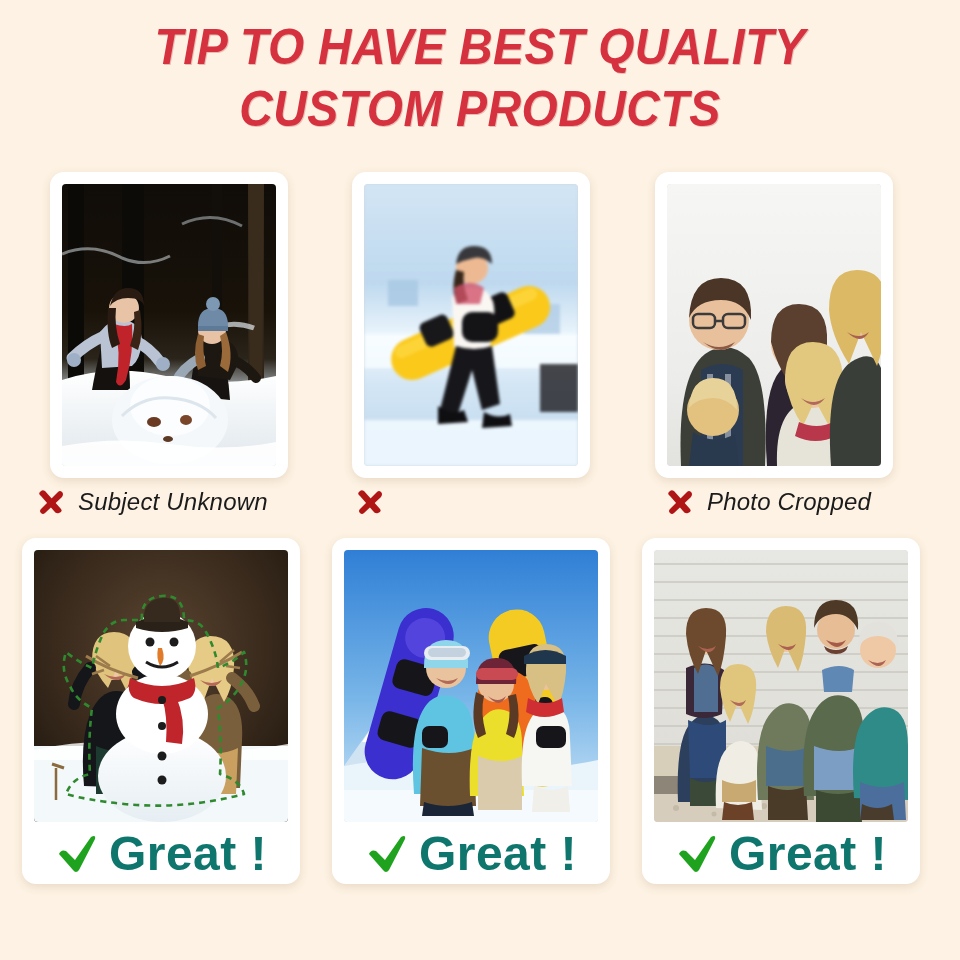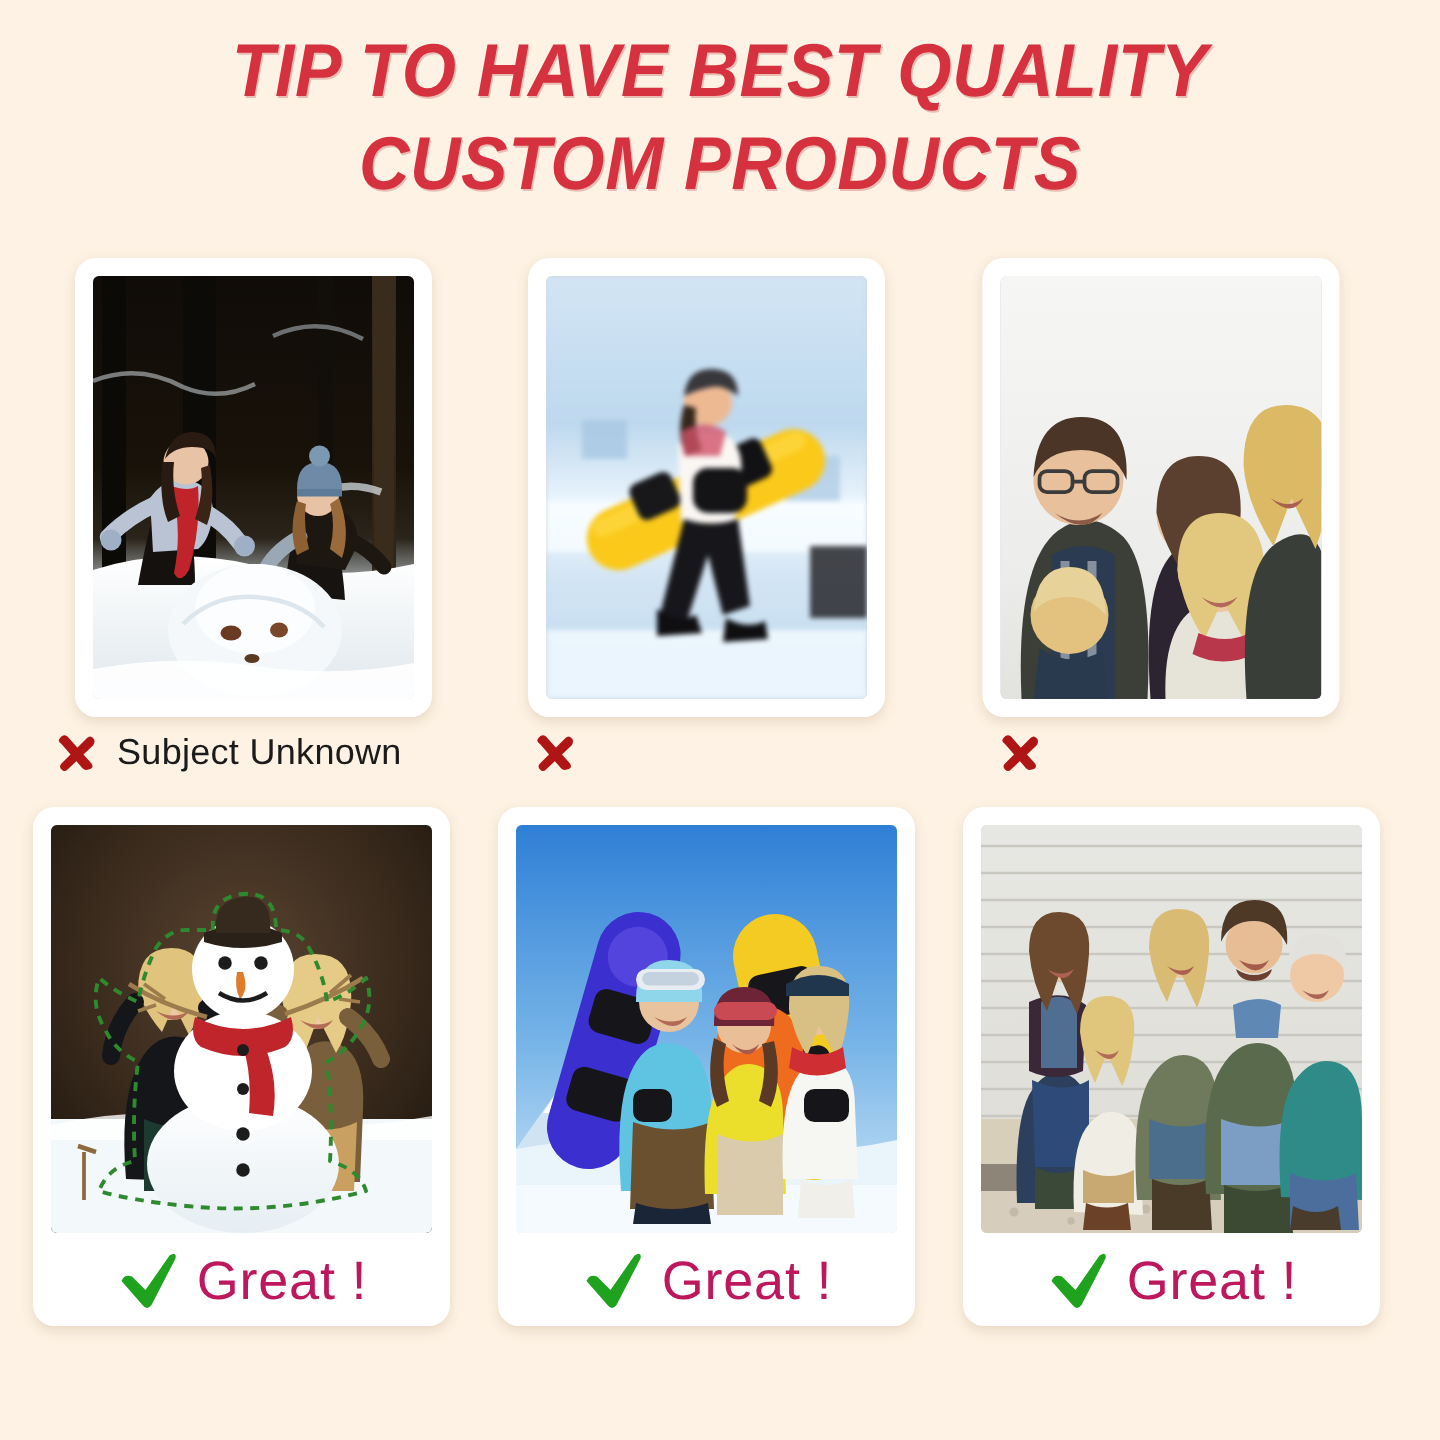--- a/index.html
+++ b/index.html
@@ -51,33 +51,33 @@
 
   
   .caption{
     position:absolute;top:312px;height:36px;
     display:flex;align-items:center;gap:12px;
     font-size:24px;color:#1b1b1b;
   }
   .cap1{left:36px;}
   .cap2{left:355px;}
   .cap3{left:665px;}
-  .cap-text{white-space:nowrap;font-weight:400;letter-spacing:.2px;}
+  .cap-text{white-space:nowrap;font-weight:400;letter-spacing:.2px;font-style:italic;}
 
   
   .r2c1{left:22px;top:366px;width:278px;height:346px;}
   .r2c2{left:332px;top:366px;width:278px;height:346px;}
   .r2c3{left:642px;top:366px;width:278px;height:346px;}
   .r2 .photo{height:272px;}
   .great{
     display:flex;align-items:center;justify-content:center;gap:10px;
     height:52px;margin-top:6px;
   }
   .great-text{
-    color:#be185d;font-weight:normal;font-size:36px;letter-spacing:.5px;
+    color:#0f766e;font-weight:bold;font-size:48px;letter-spacing:.5px;
     line-height:44px;
   }
 
   .ico{display:block;flex:0 0 auto;}
 
   
   svg.scene{display:block;width:100%;height:100%;}
   .pixelated{filter:blur(1.6px) contrast(1.05) saturate(1.05);}
 </style>
 </head>
@@ -277,20 +277,21 @@
           <path d="M4 5 q2 -3 5 -1 L25 22 q2 3 -2 4 q-3 1 -5 -2 L5 9 q-3 -2 -1 -4z" fill="#b01515"></path>
           <path d="M26 5 q2 2 0 5 L9 26 q-2 2 -4 0 q-2 -2 0 -4 L22 5 q2 -2 4 0z" fill="#b01515"></path>
         </svg>
       </div>
 
       <div class="caption cap3">
         <svg class="ico" width="30" height="30" viewBox="0 0 30 30">
           <path d="M4 5 q2 -3 5 -1 L25 22 q2 3 -2 4 q-3 1 -5 -2 L5 9 q-3 -2 -1 -4z" fill="#b01515"></path>
           <path d="M26 5 q2 2 0 5 L9 26 q-2 2 -4 0 q-2 -2 0 -4 L22 5 q2 -2 4 0z" fill="#b01515"></path>
         </svg>
+        <span class="cap-text">Photo Cropped</span>
       </div>
     </div>
 
     <div class="row r2">
 
       <div class="card r2c1">
         <div class="photo">
           <svg class="scene" viewBox="0 0 254 272" preserveAspectRatio="none">
             <defs>
               <radialGradient id="s4bg" cx="0.5" cy="0.35" r="0.85">

